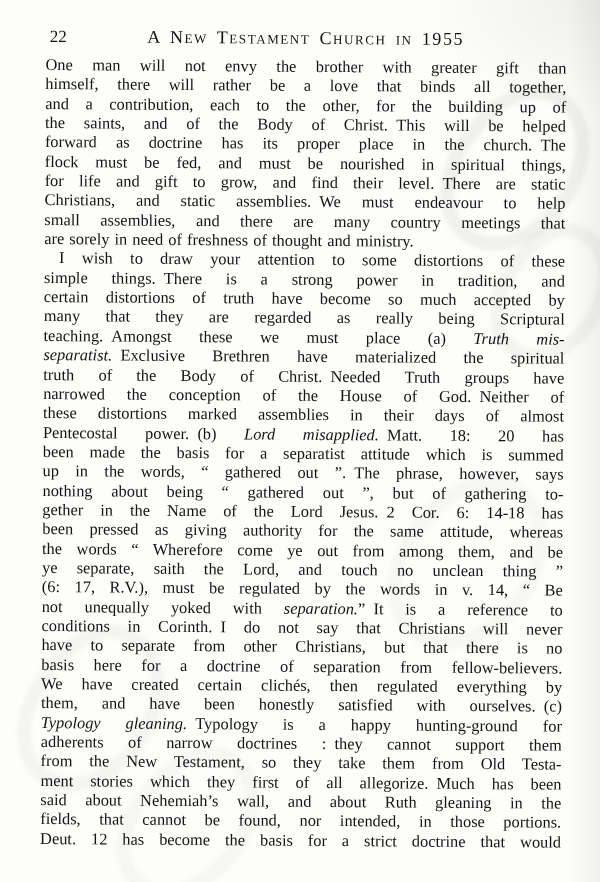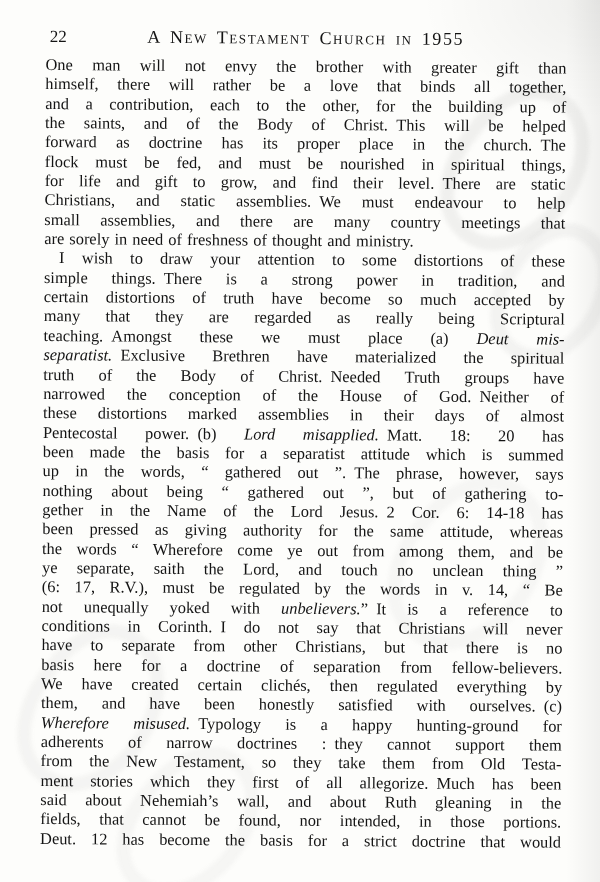--- a/index.html
+++ b/index.html
@@ -113,41 +113,41 @@
           <div class="line"><span>for life and gift to grow, and find their level. There are static</span></div>
           <div class="line"><span>Christians, and static assemblies. We must endeavour to help</span></div>
           <div class="line"><span>small assemblies, and there are many country meetings that</span></div>
           <div class="line short"><span>are sorely in need of freshness of thought and ministry.</span></div>
         </div>
         <div class="para">
           <div class="line indent"><span>I wish to draw your attention to some distortions of these</span></div>
           <div class="line"><span>simple things. There is a strong power in tradition, and</span></div>
           <div class="line"><span>certain distortions of truth have become so much accepted by</span></div>
           <div class="line"><span>many that they are regarded as really being Scriptural</span></div>
-          <div class="line"><span>teaching. Amongst these we must place (a) </span><em>Deut mis-</em></div>
+          <div class="line"><span>teaching. Amongst these we must place (a) </span><em>Truth mis-</em></div>
           <div class="line"><em>separatist.</em><span> Exclusive Brethren have materialized the spiritual</span></div>
           <div class="line"><span>truth of the Body of Christ. Needed Truth groups have</span></div>
           <div class="line"><span>narrowed the conception of the House of God. Neither of</span></div>
           <div class="line"><span>these distortions marked assemblies in their days of almost</span></div>
           <div class="line"><span>Pentecostal power. (b) </span><em>Lord misapplied.</em><span> Matt. 18: 20 has</span></div>
           <div class="line"><span>been made the basis for a separatist attitude which is summed</span></div>
           <div class="line"><span>up in the words, “ gathered out ”. The phrase, however, says</span></div>
           <div class="line"><span>nothing about being “ gathered out ”, but of gathering to-</span></div>
           <div class="line"><span>gether in the Name of the Lord Jesus. 2 Cor. 6: 14-18 has</span></div>
           <div class="line"><span>been pressed as giving authority for the same attitude, whereas</span></div>
           <div class="line"><span>the words “ Wherefore come ye out from among them, and be</span></div>
           <div class="line"><span>ye separate, saith the Lord, and touch no unclean thing ”</span></div>
           <div class="line"><span>(6: 17, R.V.), must be regulated by the words in v. 14, “ Be</span></div>
-          <div class="line"><span>not unequally yoked with </span><em>unbelievers.</em><span>” It is a reference to</span></div>
+          <div class="line"><span>not unequally yoked with </span><em>separation.</em><span>” It is a reference to</span></div>
           <div class="line"><span>conditions in Corinth. I do not say that Christians will never</span></div>
           <div class="line"><span>have to separate from other Christians, but that there is no</span></div>
           <div class="line"><span>basis here for a doctrine of separation from fellow-believers.</span></div>
           <div class="line"><span>We have created certain clichés, then regulated everything by</span></div>
           <div class="line"><span>them, and have been honestly satisfied with ourselves. (c)</span></div>
-          <div class="line"><em>Wherefore misused.</em><span> Typology is a happy hunting-ground for</span></div>
+          <div class="line"><em>Typology gleaning.</em><span> Typology is a happy hunting-ground for</span></div>
           <div class="line"><span>adherents of narrow doctrines : they cannot support them</span></div>
           <div class="line"><span>from the New Testament, so they take them from Old Testa-</span></div>
           <div class="line"><span>ment stories which they first of all allegorize. Much has been</span></div>
           <div class="line"><span>said about Nehemiah’s wall, and about Ruth gleaning in the</span></div>
           <div class="line"><span>fields, that cannot be found, nor intended, in those portions.</span></div>
           <div class="line"><span>Deut. 12 has become the basis for a strict doctrine that would</span></div>
         </div>
       </div>
   </div>
 

